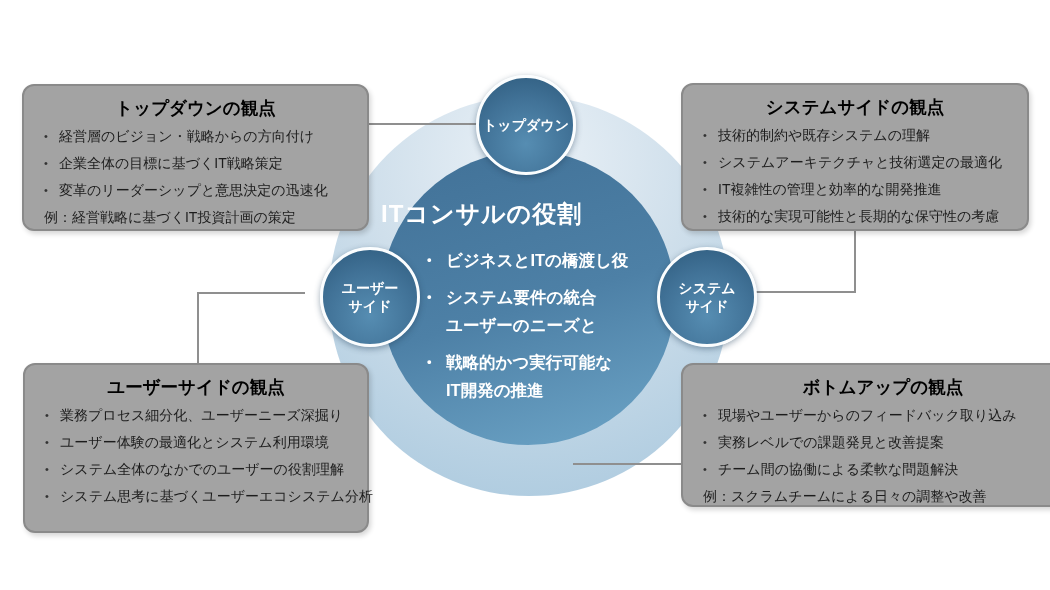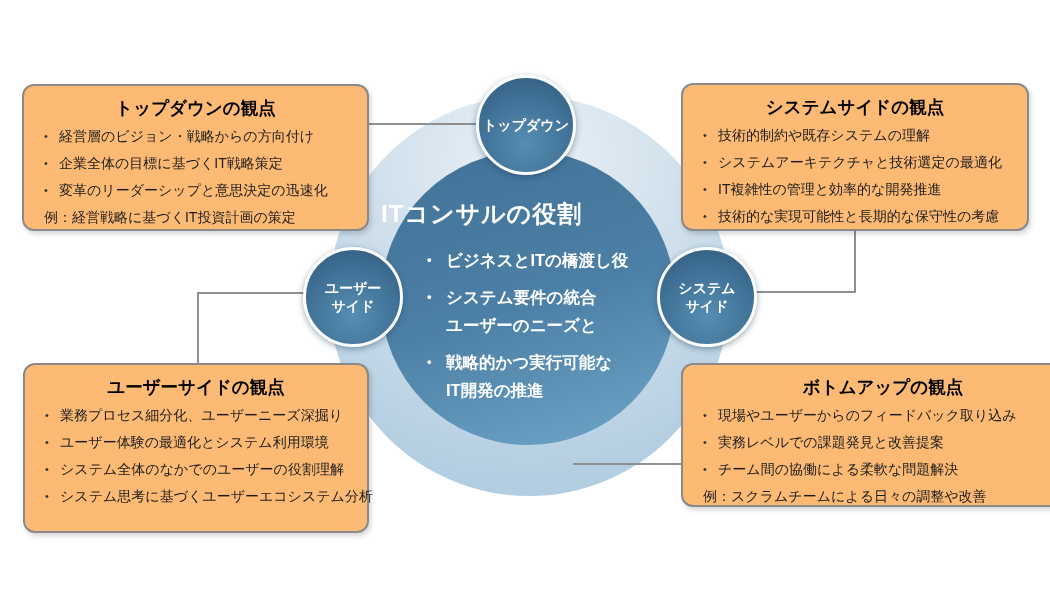--- a/index.html
+++ b/index.html
@@ -27,36 +27,36 @@
   
   .sat {
     position:absolute; width:100px; height:100px; border-radius:50%;
     border:3px solid #fbfdfe;
     background:radial-gradient(circle at 50% 70%, #568db2 0%, #417297 55%, #2d5a7c 100%);
     box-shadow:0 2px 6px rgba(35,65,90,0.45);
     color:#ffffff; font-weight:bold; font-size:14px; line-height:18px;
     display:flex; flex-direction:column; align-items:center; justify-content:center; text-align:center;
   }
   .sat-top    { left:476px; top:75px;text-align:right; }
-  .sat-left   { left:303px; top:247px;text-align:right; }
+  .sat-left   { left:320px; top:247px;text-align:right; }
   .sat-right  { left:657px; top:247px; }
   .sat-bottom { left:475px; top:420px; }
 
   
   .conn { position:absolute; background:#8f8f8f; }
   .conn-tl  { left:369px; top:123px; width:108px; height:2px; }
   .conn-l-h { left:197px; top:292px; width:108px; height:2px; }
   .conn-l-v { left:197px; top:292px; width:2px;  height:72px; }
   .conn-r-h { left:753px; top:291px; width:103px; height:2px; }
   .conn-r-v { left:854px; top:231px; width:2px;  height:62px; }
   .conn-br  { left:573px; top:463px; width:110px; height:2px; }
 
   
   .box {
-    position:absolute; background:#fdba74; border:2px solid #8a8a8a; border-radius:12px;
+    position:absolute; background:#a3a3a3; border:2px solid #8a8a8a; border-radius:12px;
     box-shadow:2px 3px 5px rgba(0,0,0,0.16);
     padding:8px 12px; color:#1c1c1c;
   }
   .box-tl { left:22px;  top:84px;  width:347px; height:147px; }
   .box-tr { left:681px; top:83px;  width:348px; height:148px; }
   .box-bl { left:23px;  top:363px; width:346px; height:170px; }
   .box-br { left:681px; top:363px; width:404px; height:144px; }
   .bx-title { text-align:center; font-size:17.5px; font-weight:bold; color:#000; margin:2px 0 4px 0; line-height:24px; }
   .bx-line { display:flex; font-size:14px; line-height:21px; margin:6px 0; padding-left:8px; white-space:nowrap; }
   .bx-blt { width:15px; flex:none; font-size:11px; line-height:21px; color:#333; }

